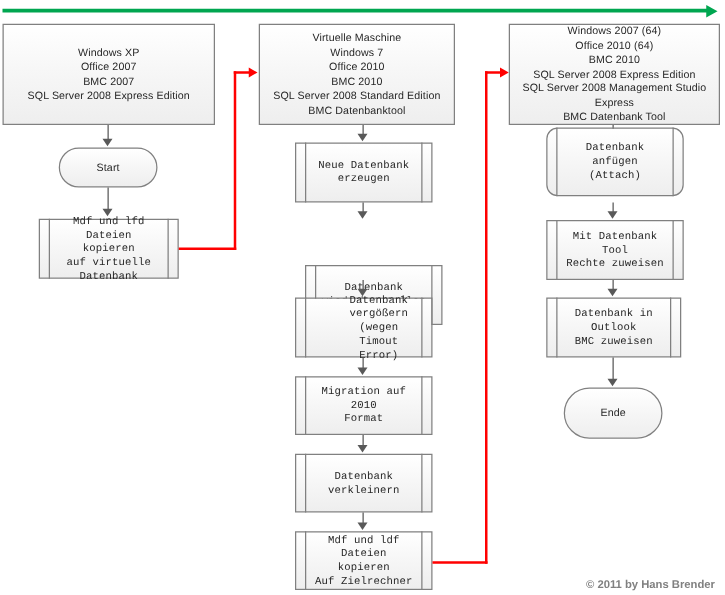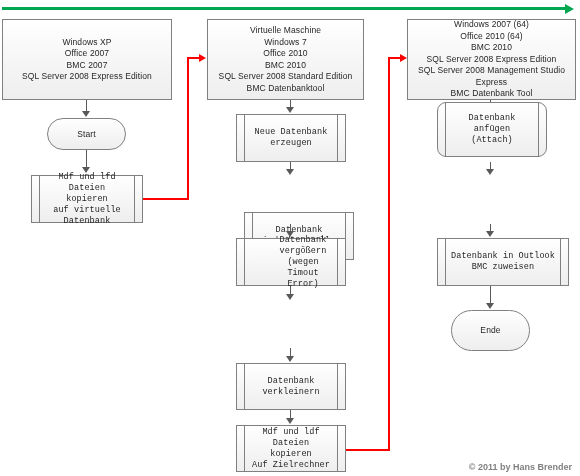--- a/index.html
+++ b/index.html
@@ -156,20 +156,24 @@
   <div class="varrow" style="left:286px;top:231px;"></div>
 
   <div class="node proc" style="left:236px;top:238px;width:110px;height:48px;padding-left:24px;">
     <span class="txt">Datenbank vergößern
 (wegen Timout Error)</span>
   </div>
 
   <div class="vline" style="left:290px;top:286px;height:9px;"></div>
   <div class="varrow" style="left:286px;top:294px;"></div>
 
+  <div class="node proc" style="left:236px;top:301px;width:110px;height:47px;">
+    <span class="txt">Migration auf 2010
+Format</span>
+  </div>
 
   <div class="vline" style="left:290px;top:348px;height:9px;"></div>
   <div class="varrow" style="left:286px;top:356px;"></div>
 
   <div class="node proc" style="left:236px;top:363px;width:110px;height:47px;justify-content:center;">
     <span class="txt">Datenbank verkleinern</span>
   </div>
 
   <div class="vline" style="left:290px;top:410px;height:9px;"></div>
   <div class="varrow" style="left:286px;top:418px;"></div>
@@ -198,25 +202,29 @@
   <div class="varrow" style="left:486px;top:107px;"></div>
 
   <div class="node proc" style="left:437px;top:102px;width:110px;height:55px;border-radius:9px;">
     <span class="txt">Datenbank  anfügen
 (Attach)</span>
   </div>
 
   <div class="vline" style="left:490px;top:162px;height:8px;"></div>
   <div class="varrow" style="left:486px;top:169px;"></div>
 
+  <div class="node proc" style="left:437px;top:176px;width:110px;height:48px;">
+    <span class="txt">Mit Datenbank Tool
+Rechte zuweisen</span>
+  </div>
 
   <div class="vline" style="left:490px;top:224px;height:8px;"></div>
   <div class="varrow" style="left:486px;top:231px;"></div>
 
-  <div class="node proc" style="left:437px;top:238px;width:132px;height:48px;">
+  <div class="node proc" style="left:437px;top:238px;width:108px;height:48px;">
     <span class="txt">Datenbank in Outlook
 BMC zuweisen</span>
   </div>
 
   <div class="vline" style="left:490px;top:286px;height:18px;"></div>
   <div class="varrow" style="left:486px;top:303px;"></div>
 
   <div class="node term" style="left:451px;top:310px;width:79px;height:41px;">
     <span class="txt">Ende</span>
   </div>

